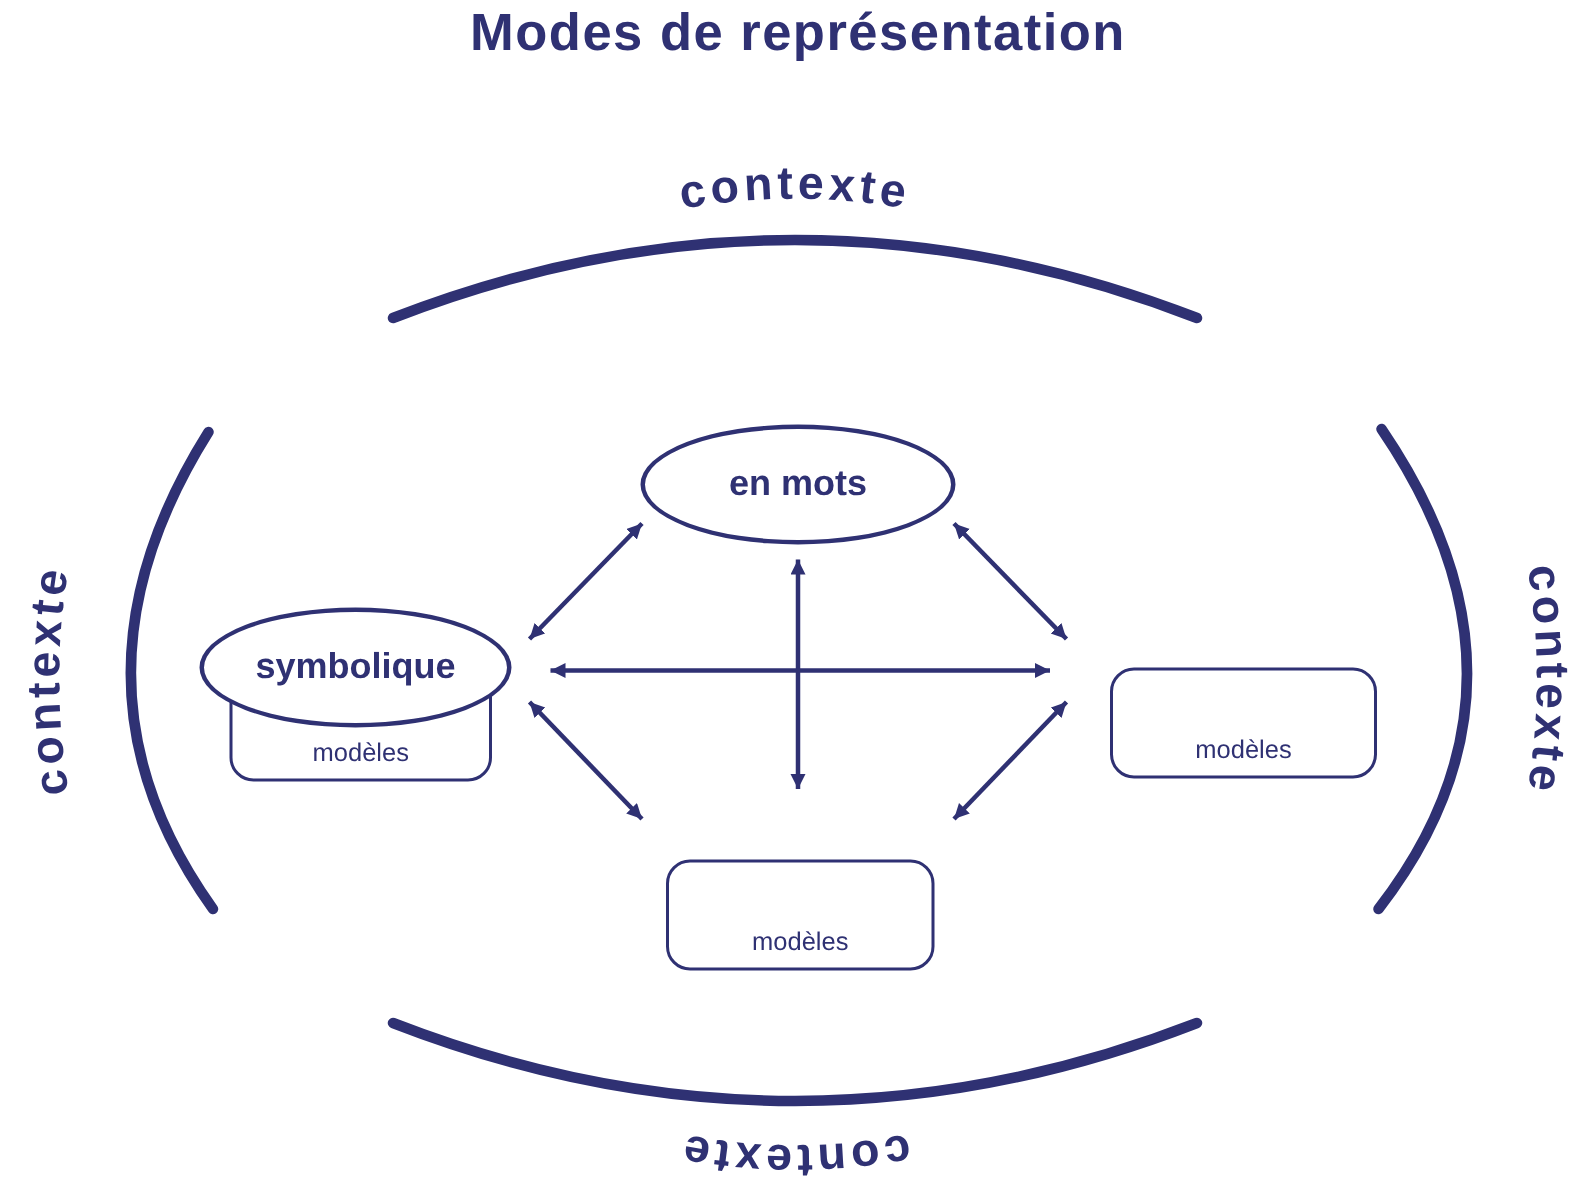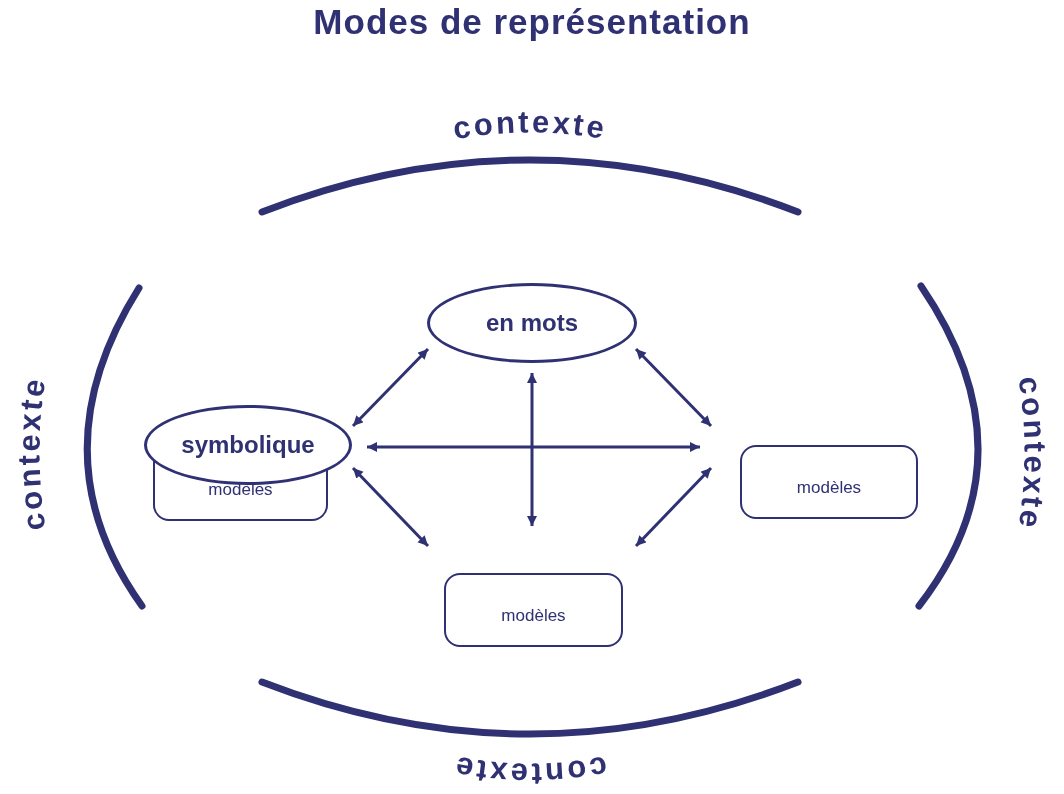--- a/index.html
+++ b/index.html
@@ -25,21 +25,21 @@
     position:absolute; box-sizing:border-box; z-index:2;
     border:3px solid var(--ink); border-radius:50%; background:var(--bg);
     display:flex; align-items:center; justify-content:center;text-align:center;
   }
   .oval .lbl { font-weight:bold; font-size:24px; color:var(--ink); white-space:nowrap; }
   .mbox {
     position:absolute; box-sizing:border-box; z-index:1;
     border:2.5px solid var(--ink); border-radius:16px; background:var(--bg);
     display:flex; align-items:flex-end; justify-content:center;
   }
-  .mbox .mlbl { font-size:17px; color:var(--ink); padding-bottom:19px; white-space:nowrap; }
+  .mbox .mlbl { font-size:17px; color:var(--ink); padding-bottom:7px; white-space:nowrap; }
 </style>
 </head>
 <body>
 
 <div class="stage">
 
   <h1 class="title">Modes de représentation</h1>
 
   <svg class="art" width="1064" height="794" viewBox="0 0 1064 794">
     <defs>
@@ -84,17 +84,17 @@
   <div class="mbox" style="left:740px; top:445px; width:178px; height:74px;">
     <span class="mlbl">modèles</span>
   </div>
   <div class="mbox" style="left:444px; top:573px; width:179px; height:74px;">
     <span class="mlbl">modèles</span>
   </div>
 
   <div class="oval" style="left:427px; top:283px; width:210px; height:80px;">
     <span class="lbl">en mots</span>
   </div>
-  <div class="oval" style="left:144px; top:405px; width:208px; height:80px;">
+  <div class="oval" style="left:133px; top:405px; width:208px; height:80px;">
     <span class="lbl">symbolique</span>
   </div>
 
 </div>
 
 </body></html>

